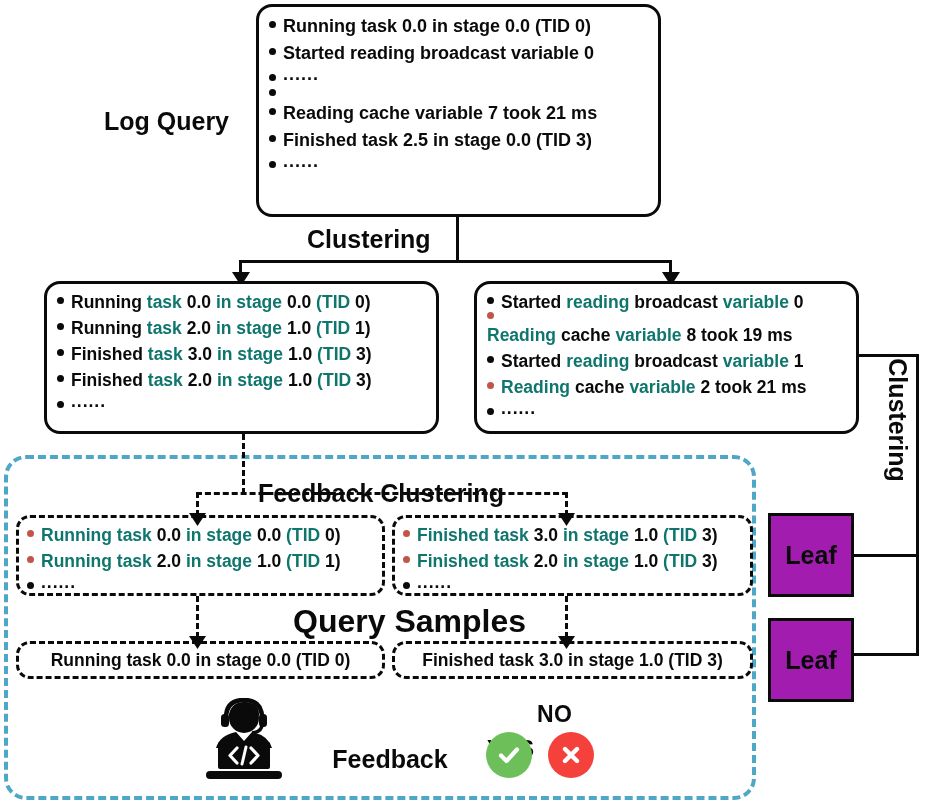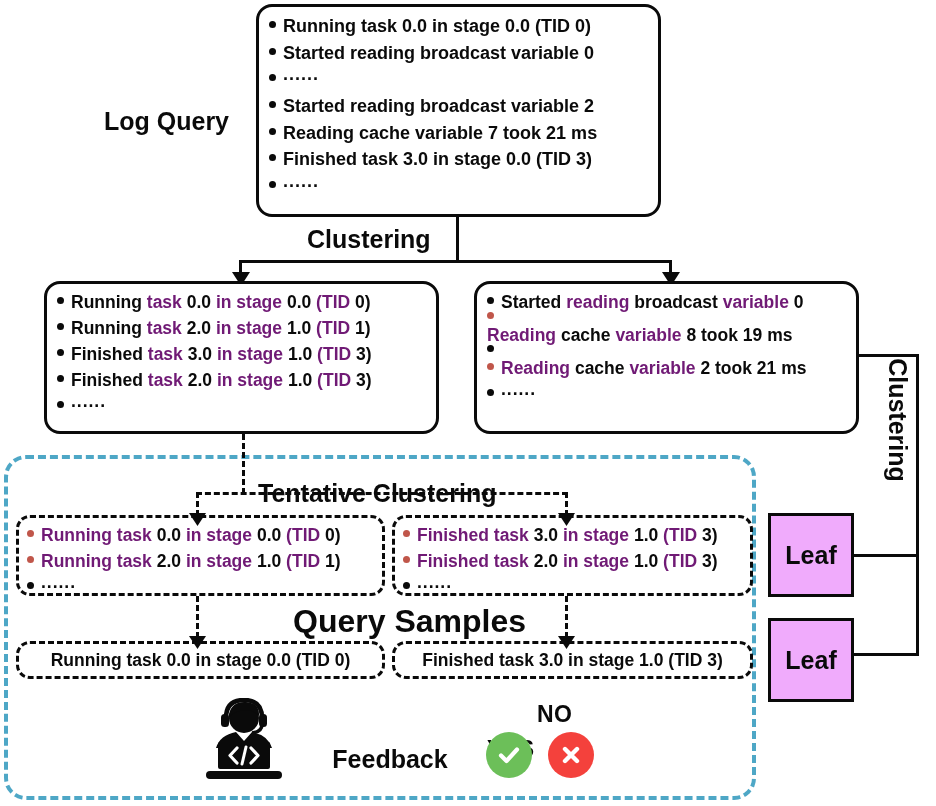--- a/index.html
+++ b/index.html
@@ -17,21 +17,21 @@
   }
   .logline{
     display:flex;align-items:baseline;white-space:nowrap;
     font-size:17.5px;font-weight:bold;line-height:1.48;
   }
   .logline .bul{
     display:inline-block;width:7px;height:7px;border-radius:50%;
     background:#0a0a0a;margin-right:7px;flex:none;position:relative;top:-4px;
   }
   .logline.red .bul{background:#c0564a;}
-  .r{color:#701a75;}
+  .r{color:#0f766e;}
   .k{color:#0a0a0a;}
 
   
   .lbl{font-weight:bold;color:#0a0a0a;white-space:nowrap;}
 
   
   .dashbox{
     border:3px dashed #0a0a0a;border-radius:14px;background:transparent;
     padding:5px 8px;
   }
@@ -41,21 +41,21 @@
   }
   .qs{font-size:17.5px;font-weight:bold;white-space:nowrap;}
 
   
   .tealbox{
     border:4px dashed #4ea7c6;border-radius:22px;background:transparent;
   }
 
   
   .leaf{
-    border:3px solid #0a0a0a;background:#f0abfc;
+    border:3px solid #0a0a0a;background:#a21caf;
     display:flex;align-items:center;justify-content:center;
     font-size:25px;font-weight:bold;
   }
 
   
   .ln{background:#0a0a0a;}
   .dln{border-left:3px dashed #0a0a0a;}
   .dlnh{border-top:3px dashed #0a0a0a;}
 
   
@@ -84,29 +84,28 @@
       <div class="logline" style="font-size: 18px;">
         <span class="bul"></span>
         <span><span class="k">Started reading broadcast variable 0</span></span>
       </div>
       <div class="logline" style="font-size: 18px;">
         <span class="bul"></span>
         <span><span class="k">······</span></span>
       </div>
       <div class="logline" style="font-size: 18px;">
         <span class="bul"></span>
-        <span><span class="k">Started reading broadcast variable 2</span></span>
       </div>
       <div class="logline" style="font-size: 18px;">
         <span class="bul"></span>
         <span><span class="k">Reading cache variable 7 took 21 ms</span></span>
       </div>
       <div class="logline" style="font-size: 18px;">
         <span class="bul"></span>
-        <span><span class="k">Finished task 3.0 in stage 0.0 (TID 3)</span></span>
+        <span><span class="k">Finished task 2.5 in stage 0.0 (TID 3)</span></span>
       </div>
       <div class="logline" style="font-size: 18px;">
         <span class="bul"></span>
         <span><span class="k">······</span></span>
       </div>
     </div>
 </div>
 
 <div class="abs lbl" style="left:104px;top:107px;font-size:25px;">Log Query</div>
 
@@ -154,20 +153,21 @@
       <div class="logline" style="font-size: 17.5px;">
         <span class="bul"></span>
         <span><span class="k">Started </span><span class="r">reading </span><span class="k">broadcast </span><span class="r">variable </span><span class="k">0</span></span>
       </div>
       <div class="logline red" style="font-size: 17.5px; flex-direction: column;">
         <span class="bul"></span>
         <span><span class="r">Reading </span><span class="k">cache </span><span class="r">variable </span><span class="k">8 took 19 ms</span></span>
       </div>
       <div class="logline" style="font-size: 17.5px;">
         <span class="bul"></span>
+        <span><span class="k">Started </span><span class="r">reading </span><span class="k">broadcast </span><span class="r">variable </span><span class="k">1</span></span>
       </div>
       <div class="logline red" style="font-size: 17.5px;">
         <span class="bul"></span>
         <span><span class="r">Reading </span><span class="k">cache </span><span class="r">variable </span><span class="k">2 took 21 ms</span></span>
       </div>
       <div class="logline" style="font-size: 17.5px;">
         <span class="bul"></span>
         <span><span class="k">······</span></span>
       </div>
     </div>
@@ -194,21 +194,21 @@
 <div class="abs dlnh" style="left:196px;top:492px;width:372px;"></div>
 <div class="abs dln" style="left:196px;top:492px;height:24px;"></div>
 <div class="abs dln" style="left:565px;top:492px;height:24px;"></div>
 <svg class="abs" style="left:189px;top:513px;width:17px;height:13px;">
     <polygon points="0,0 17,0 8.5,13" fill="#0a0a0a"></polygon>
   </svg>
 <svg class="abs" style="left:558px;top:513px;width:17px;height:13px;">
     <polygon points="0,0 17,0 8.5,13" fill="#0a0a0a"></polygon>
   </svg>
 
-<div class="abs lbl" style="left:258px;top:479px;font-size:25px;">Tentative Clustering</div>
+<div class="abs lbl" style="left:258px;top:479px;font-size:25px;">Feedback Clustering</div>
 
 <div class="abs dashbox" style="left:16px;top:515px;width:369px;height:81px;">
   <div id="tl-lines">
       <div class="logline red" style="font-size: 17.5px;">
         <span class="bul"></span>
         <span><span class="r">Running task </span><span class="k">0.0 </span><span class="r">in stage </span><span class="k">0.0 </span><span class="r">(TID </span><span class="k">0)</span></span>
       </div>
       <div class="logline red" style="font-size: 17.5px;">
         <span class="bul"></span>
         <span><span class="r">Running task </span><span class="k">2.0 </span><span class="r">in stage </span><span class="k">1.0 </span><span class="r">(TID </span><span class="k">1)</span></span>

